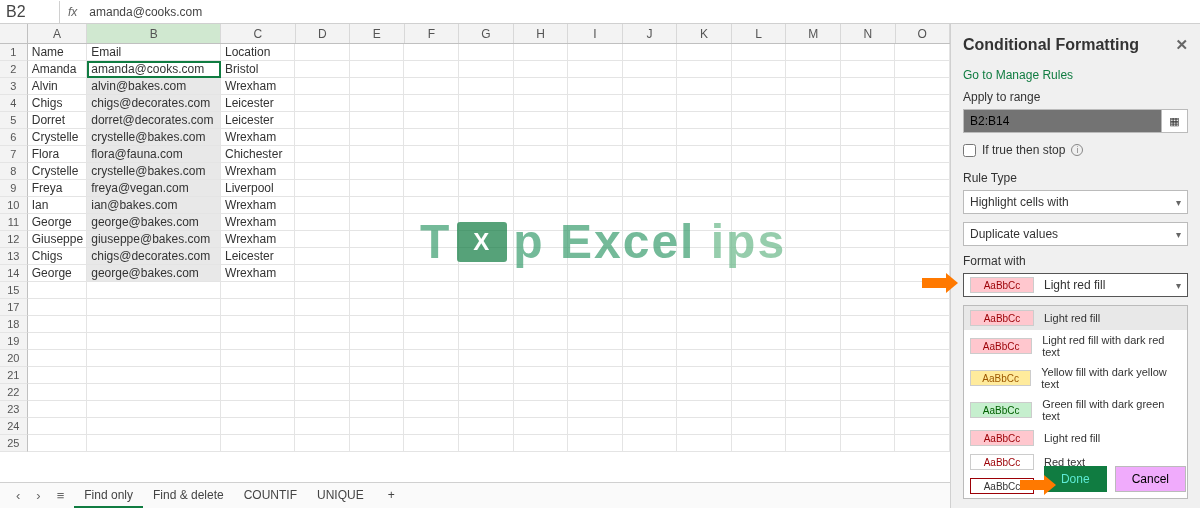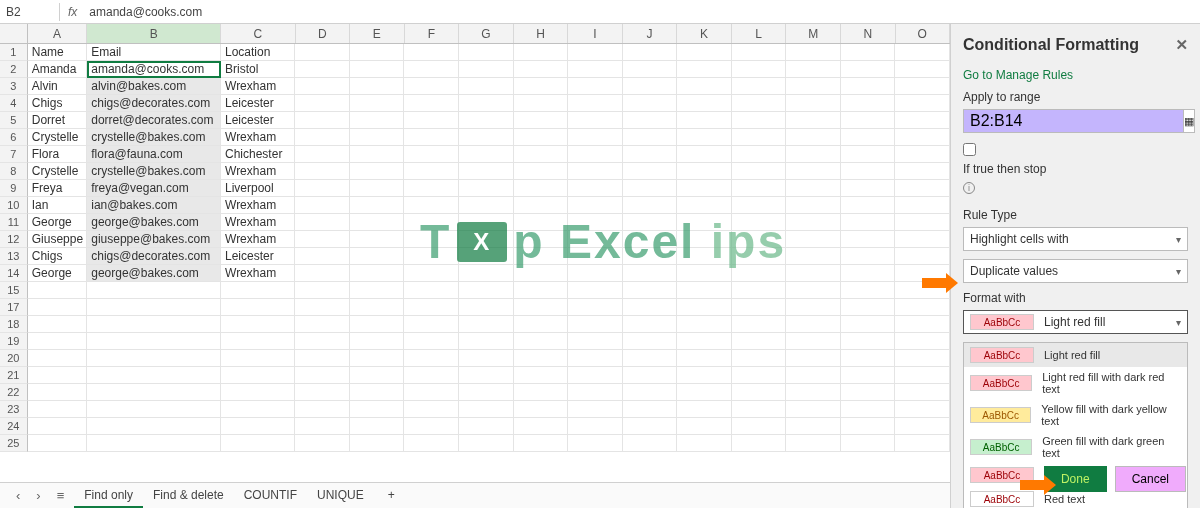--- a/index.html
+++ b/index.html
@@ -1,18 +1,18 @@
 <!DOCTYPE html>
 <html><head>
 <meta charset="utf-8">
 <style>
   * { box-sizing: border-box; margin: 0; padding: 0; }
   body { font-family: "Segoe UI", Arial, sans-serif; font-size: 12px; color: #333; background: #fff; width: 1200px; height: 508px; overflow: hidden; position: relative; }
   .formula-bar { display: flex; align-items: center; height: 24px; border-bottom: 1px solid #d0d0d0; background: #fff; }
-  .name-box { width: 60px; padding: 2px 6px; border-right: 1px solid #d0d0d0; font-size: 12px; color: #444; }
+  .name-box { width: 60px; padding: 2px 6px; border-right: 1px solid #d0d0d0; font-size: 16px; color: #444; }
   .fx { padding: 0 8px; font-style: italic; color: #666; font-size: 12px; }
   .formula-input { flex: 1; padding: 2px 4px; font-size: 12px; color: #444; }
   .sheet-area { position: relative; width: 950px; height: 460px; overflow: hidden; }
   .col-headers { display: flex; height: 20px; background: #f3f3f3; border-bottom: 1px solid #c0c0c0; }
   .corner { width: 28px; border-right: 1px solid #c0c0c0; background: #f3f3f3; }
   .col-h { border-right: 1px solid #d8d8d8; text-align: center; line-height: 20px; font-size: 12px; color: #555; background: #f3f3f3; }
   .col-h.sel { background: #d0e8d0; }
   .row { display: flex; height: 17px; }
   .row-h { width: 28px; text-align: center; border-right: 1px solid #c0c0c0; border-bottom: 1px solid #e4e4e4; background: #f3f3f3; font-size: 11px; color: #555; line-height: 17px; }
   .cell { border-right: 1px solid #e4e4e4; border-bottom: 1px solid #e4e4e4; padding: 0 4px; font-size: 12px; line-height: 17px; white-space: nowrap; overflow: hidden; }
@@ -28,38 +28,38 @@
   .sheet-tabs { position: absolute; bottom: 0; left: 0; width: 950px; height: 26px; border-top: 1px solid #d0d0d0; display: flex; align-items: center; background: #fafafa; padding-left: 10px; gap: 4px; }
   .tab-nav { font-size: 13px; color: #666; padding: 0 6px; cursor: pointer; }
   .sheet-tab { padding: 4px 10px; font-size: 12px; color: #444; cursor: pointer; border-bottom: 2px solid transparent; }
   .sheet-tab.active { border-bottom: 2px solid #107c41; font-weight: 500; text-align: center; }
   .panel { position: absolute; top: 24px; right: 0; width: 250px; height: 484px; background: #f0f0f0; border-left: 1px solid #d0d0d0; padding: 12px 12px; }
   .panel h2 { font-size: 16px; font-weight: 700; color: #333; margin-bottom: 14px; display:flex; justify-content:space-between; align-items:center; }
   .panel .close { font-size: 15px; color: #666; cursor: pointer; }
   .panel .link { color: #107c41; font-size: 12px; margin-bottom: 8px; display: block; cursor:pointer; }
   .panel label.section { font-size: 12px; color: #333; display: block; margin-bottom: 5px; }
   .range-row { display:flex; gap:0; margin-bottom:10px; }
-  .panel input.range { flex:1; height: 24px; border: 1px solid #bbb; padding: 0 6px; font-size: 16px; background: #c4b5fd; }
+  .panel input.range { flex:1; height: 24px; border: 1px solid #bbb; padding: 0 6px; font-size: 12px; background: #737373; }
   .range-btn { width:26px; height:24px; border:1px solid #bbb; border-left:none; background:#fff; display:flex; align-items:center; justify-content:center; cursor:pointer; font-size:11px; }
-  .panel .chk-row { display: flex; align-items: flex-start; gap: 6px; margin-bottom: 14px; font-size: 12px; flex-direction: column; }
+  .panel .chk-row { display: flex; align-items: center; gap: 6px; margin-bottom: 14px; font-size: 12px; }
   .panel select, .panel .combo { width: 100%; height: 24px; border: 1px solid #bbb; background: #fff; font-size: 12px; padding: 2px 6px; margin-bottom: 8px; display:flex; align-items:center; justify-content:space-between; cursor:pointer; }
   .combo .chev { font-size: 10px; color:#666; }
   .fmt-list { border: 1px solid #bbb; background: #fff; margin-bottom: 8px; }
   .fmt-item { display: flex; align-items: center; gap: 10px; padding: 4px 6px; font-size: 11px; cursor:pointer; }
   .fmt-item.selected { background: #e8e8e8; }
   .swatch { width: 64px; height: 16px; display: flex; align-items: center; justify-content: center; font-size: 10px; border: 1px solid #ccc; }
   .sw-lightred { background: #ffc7ce; color: #9c0006; }
   .sw-lightreddark { background: #ffc7ce; color: #9c0006; }
   .sw-yellow { background: #ffeb9c; color: #9c5700; }
   .sw-green { background: #c6efce; color: #006100; }
   .sw-redtext { background: #fff; color: #9c0006; }
   .sw-redborder { background: #fff; color: #333; border: 1px solid #9c0006; }
   .panel-buttons { position: absolute; bottom: 16px; right: 14px; display: flex; gap: 8px; }
   .btn { padding: 5px 16px; font-size: 12px; border: 1px solid #bbb; background: #f0abfc; cursor: pointer; }
-  .btn.primary { background: #107c41; color: #bef264; border-color: #107c41; }
+  .btn.primary { background: #107c41; color: #5eead4; border-color: #107c41; }
   .arrow { position: absolute; width: 36px; height: 16px; }
   .arrow::before { content:""; position:absolute; right:0; top:3px; width:26px; height:10px; background:#ff7900; }
   .arrow::after { content:""; position:absolute; right:-10px; top:-2px; border-left:12px solid #ff7900; border-top:10px solid transparent; border-bottom:10px solid transparent; }
   .info-ic { display:inline-flex; width:12px; height:12px; border:1px solid #888; border-radius:50%; align-items:center; justify-content:center; font-size:9px; color:#888; }
 </style>
 </head>
 <body>
 
 <div class="formula-bar">
   <div class="name-box">B2</div>

